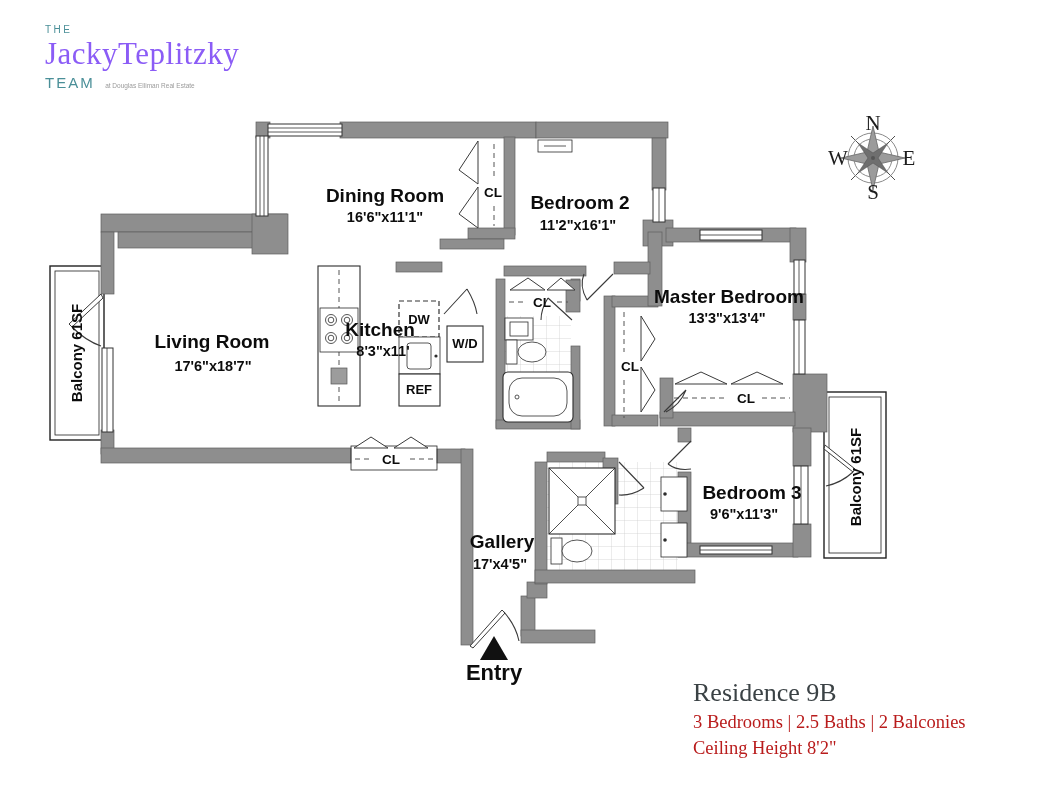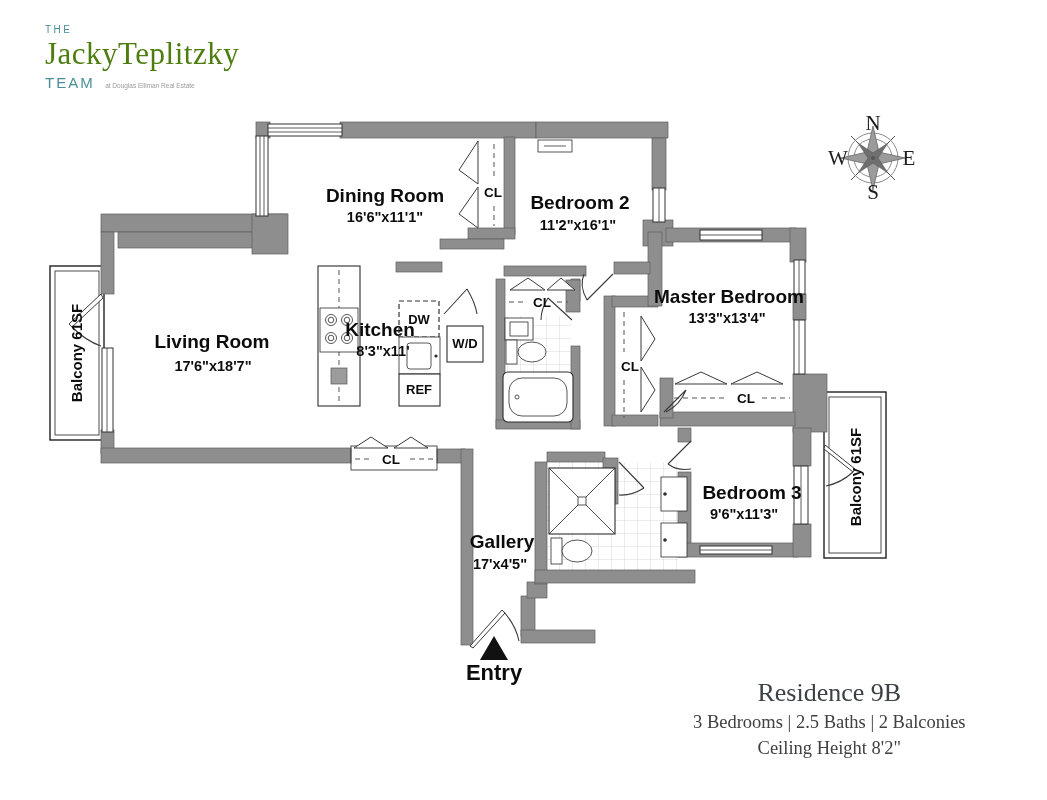--- a/index.html
+++ b/index.html
@@ -1,28 +1,28 @@
 <!DOCTYPE html>
 <html><head>
 <meta charset="utf-8">
 <style>
   html,body{margin:0;padding:0;background:#fff;}
   .stage{position:relative;width:1047px;height:800px;background:#ffffff;overflow:hidden;
          font-family:"Liberation Sans",sans-serif;}
   
   .logo{position:absolute;left:45px;top:24px;}
   .logo-the{font-size:10px;letter-spacing:2.5px;color:#4a8f98;font-family:"Liberation Sans",sans-serif;}
-  .logo-name{font-size:31px;color:#4d7c0f;font-family:"Liberation Serif",serif;letter-spacing:0.5px;margin-top:1px;}
+  .logo-name{font-size:31px;color:#8b5cf6;font-family:"Liberation Serif",serif;letter-spacing:0.5px;margin-top:1px;}
   .logo-team-row{margin-top:2px;white-space:nowrap;}
   .logo-team{font-size:15px;letter-spacing:2px;color:#4a8f98;}
   .logo-tag{font-size:6.5px;color:#9a9a9a;margin-left:6px;}
   
-  .residence{position:absolute;left:693px;top:678px;font-family:"Liberation Serif",serif;text-align:center;}
+  .residence{position:absolute;left:693px;top:678px;font-family:"Liberation Serif",serif;}
   .res-title{font-size:26px;color:#3b4245;}
-  .res-line{font-size:18.5px;color:#404040;line-height:24px;margin-top:2px;}
+  .res-line{font-size:18.5px;color:#b91c1c;line-height:24px;margin-top:2px;}
   
   svg{position:absolute;left:0;top:0;}
   .wall{fill:#8e8e8e;stroke:#5f5f5f;stroke-width:.7;}
   .win{fill:#fff;stroke:#333;stroke-width:1;}
   .winline{stroke:#333;stroke-width:.8;}
   .thin{fill:#fff;stroke:#222;stroke-width:1.4;}
   .thin2{fill:none;stroke:#222;stroke-width:.8;}
   .door{fill:none;stroke:#3a3a3a;stroke-width:1.1;}
   .leaf{fill:#fff;stroke:#3a3a3a;stroke-width:1;}
   .dash{stroke:#555;stroke-width:1;stroke-dasharray:5 4;fill:none;}

